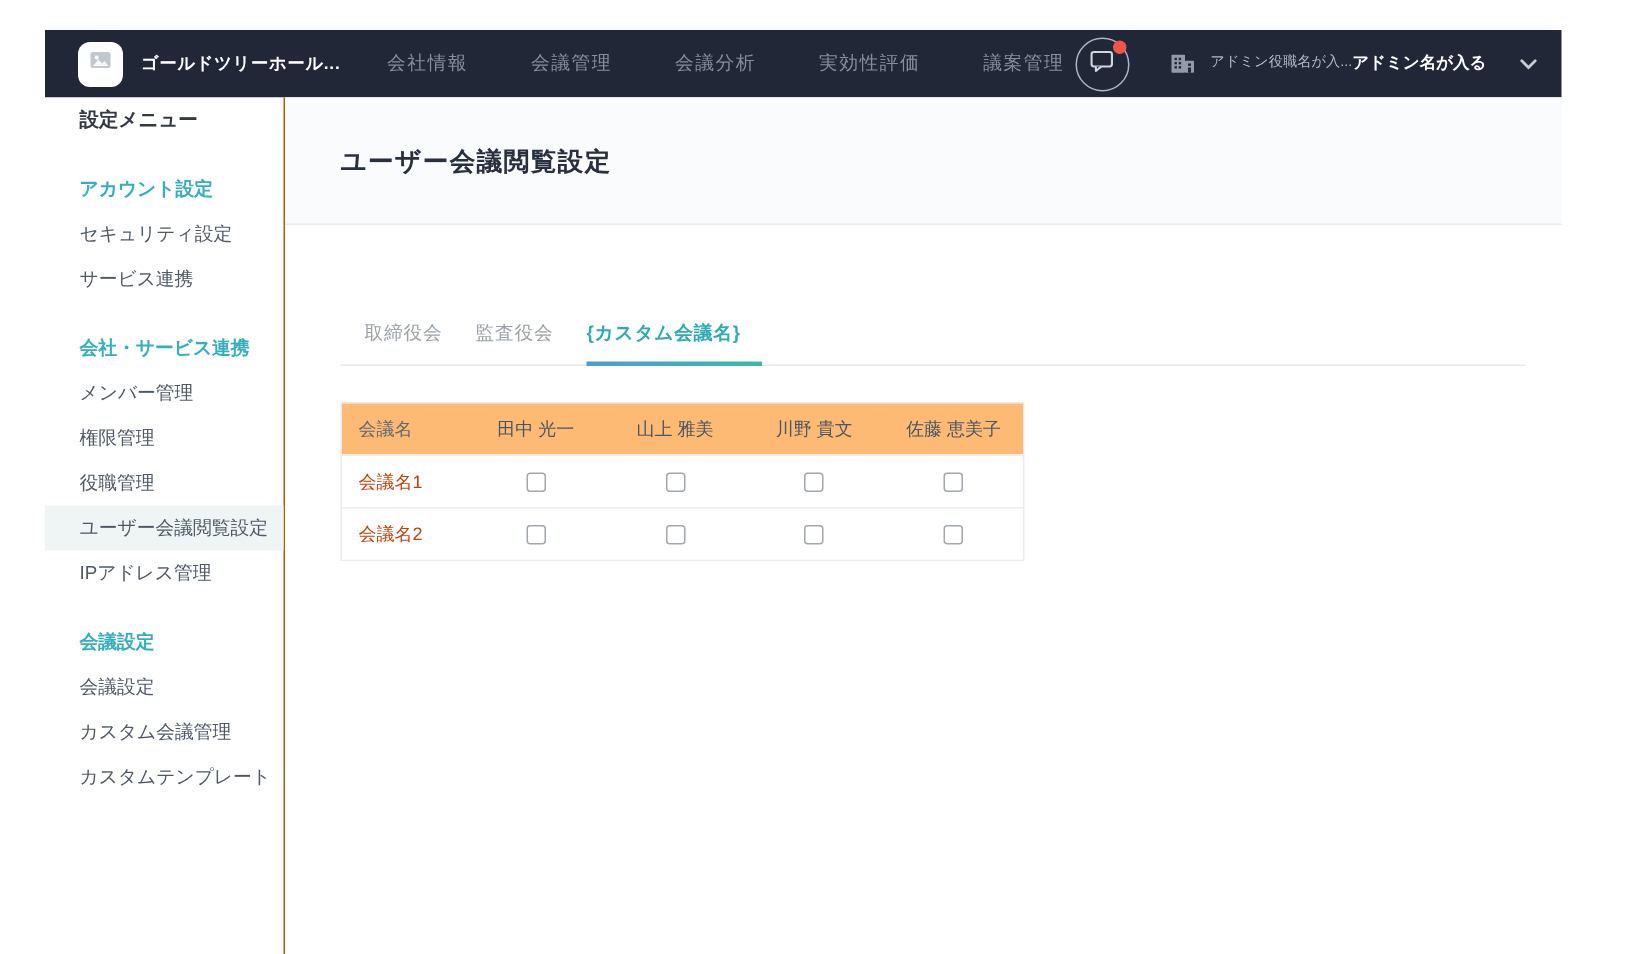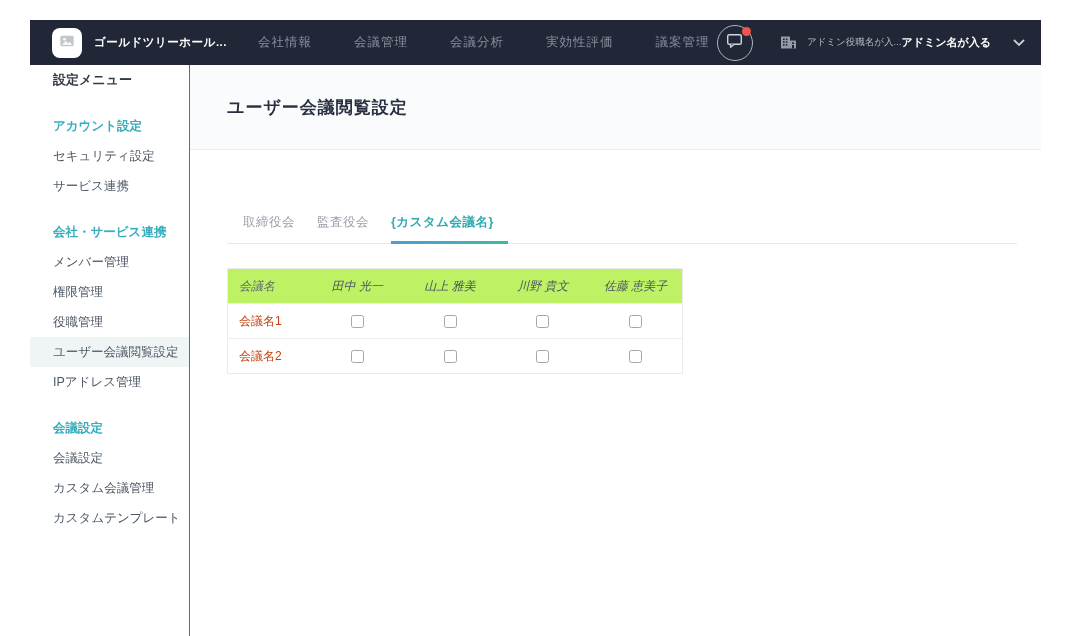--- a/index.html
+++ b/index.html
@@ -46,21 +46,21 @@
   .content{padding:0 24px 0 37px;}
   .tabs{margin-top:64px;padding-left:16px;border-bottom:1px solid #e5e8ec;display:flex;gap:22px;}
   .tab{font-size:12.5px;color:#9ba1ab;padding-bottom:12px;cursor:pointer;letter-spacing:.5px;position:relative;white-space:nowrap;}
   .tab.active{color:var(--accent);font-weight:bold;}
   .tab.active::after{content:"";position:absolute;left:0;right:-14px;bottom:-1px;height:3px;
     background:linear-gradient(90deg,var(--grad-start),var(--grad-end));}
 
   
   .table{margin-top:24px;width:456px;border:1px solid #e9ebed;font-size:12px;}
   .t-row{display:flex;align-items:center;height:35px;border-top:1px solid #eceef0;background:#ffffff;}
-  .t-head{background:#bef264;height:34px;border-top:none;color:#5f6774;font-style:italic;}
+  .t-head{background:#fdba74;height:34px;border-top:none;color:#5f6774;}
   .cell-name{width:83px;padding-left:11px;color:#c2410c;}
   .t-head .cell-name{color:#5f6774;}
   .cell-p{width:93px;display:flex;justify-content:center;color:#4c5562;}
   .checkbox{width:13px;height:13px;border:1px solid #a0a7ae;border-radius:2.5px;background:#ffffff;cursor:pointer;}
 </style>
 </head>
 <body>
 
 <div class="app">
 

